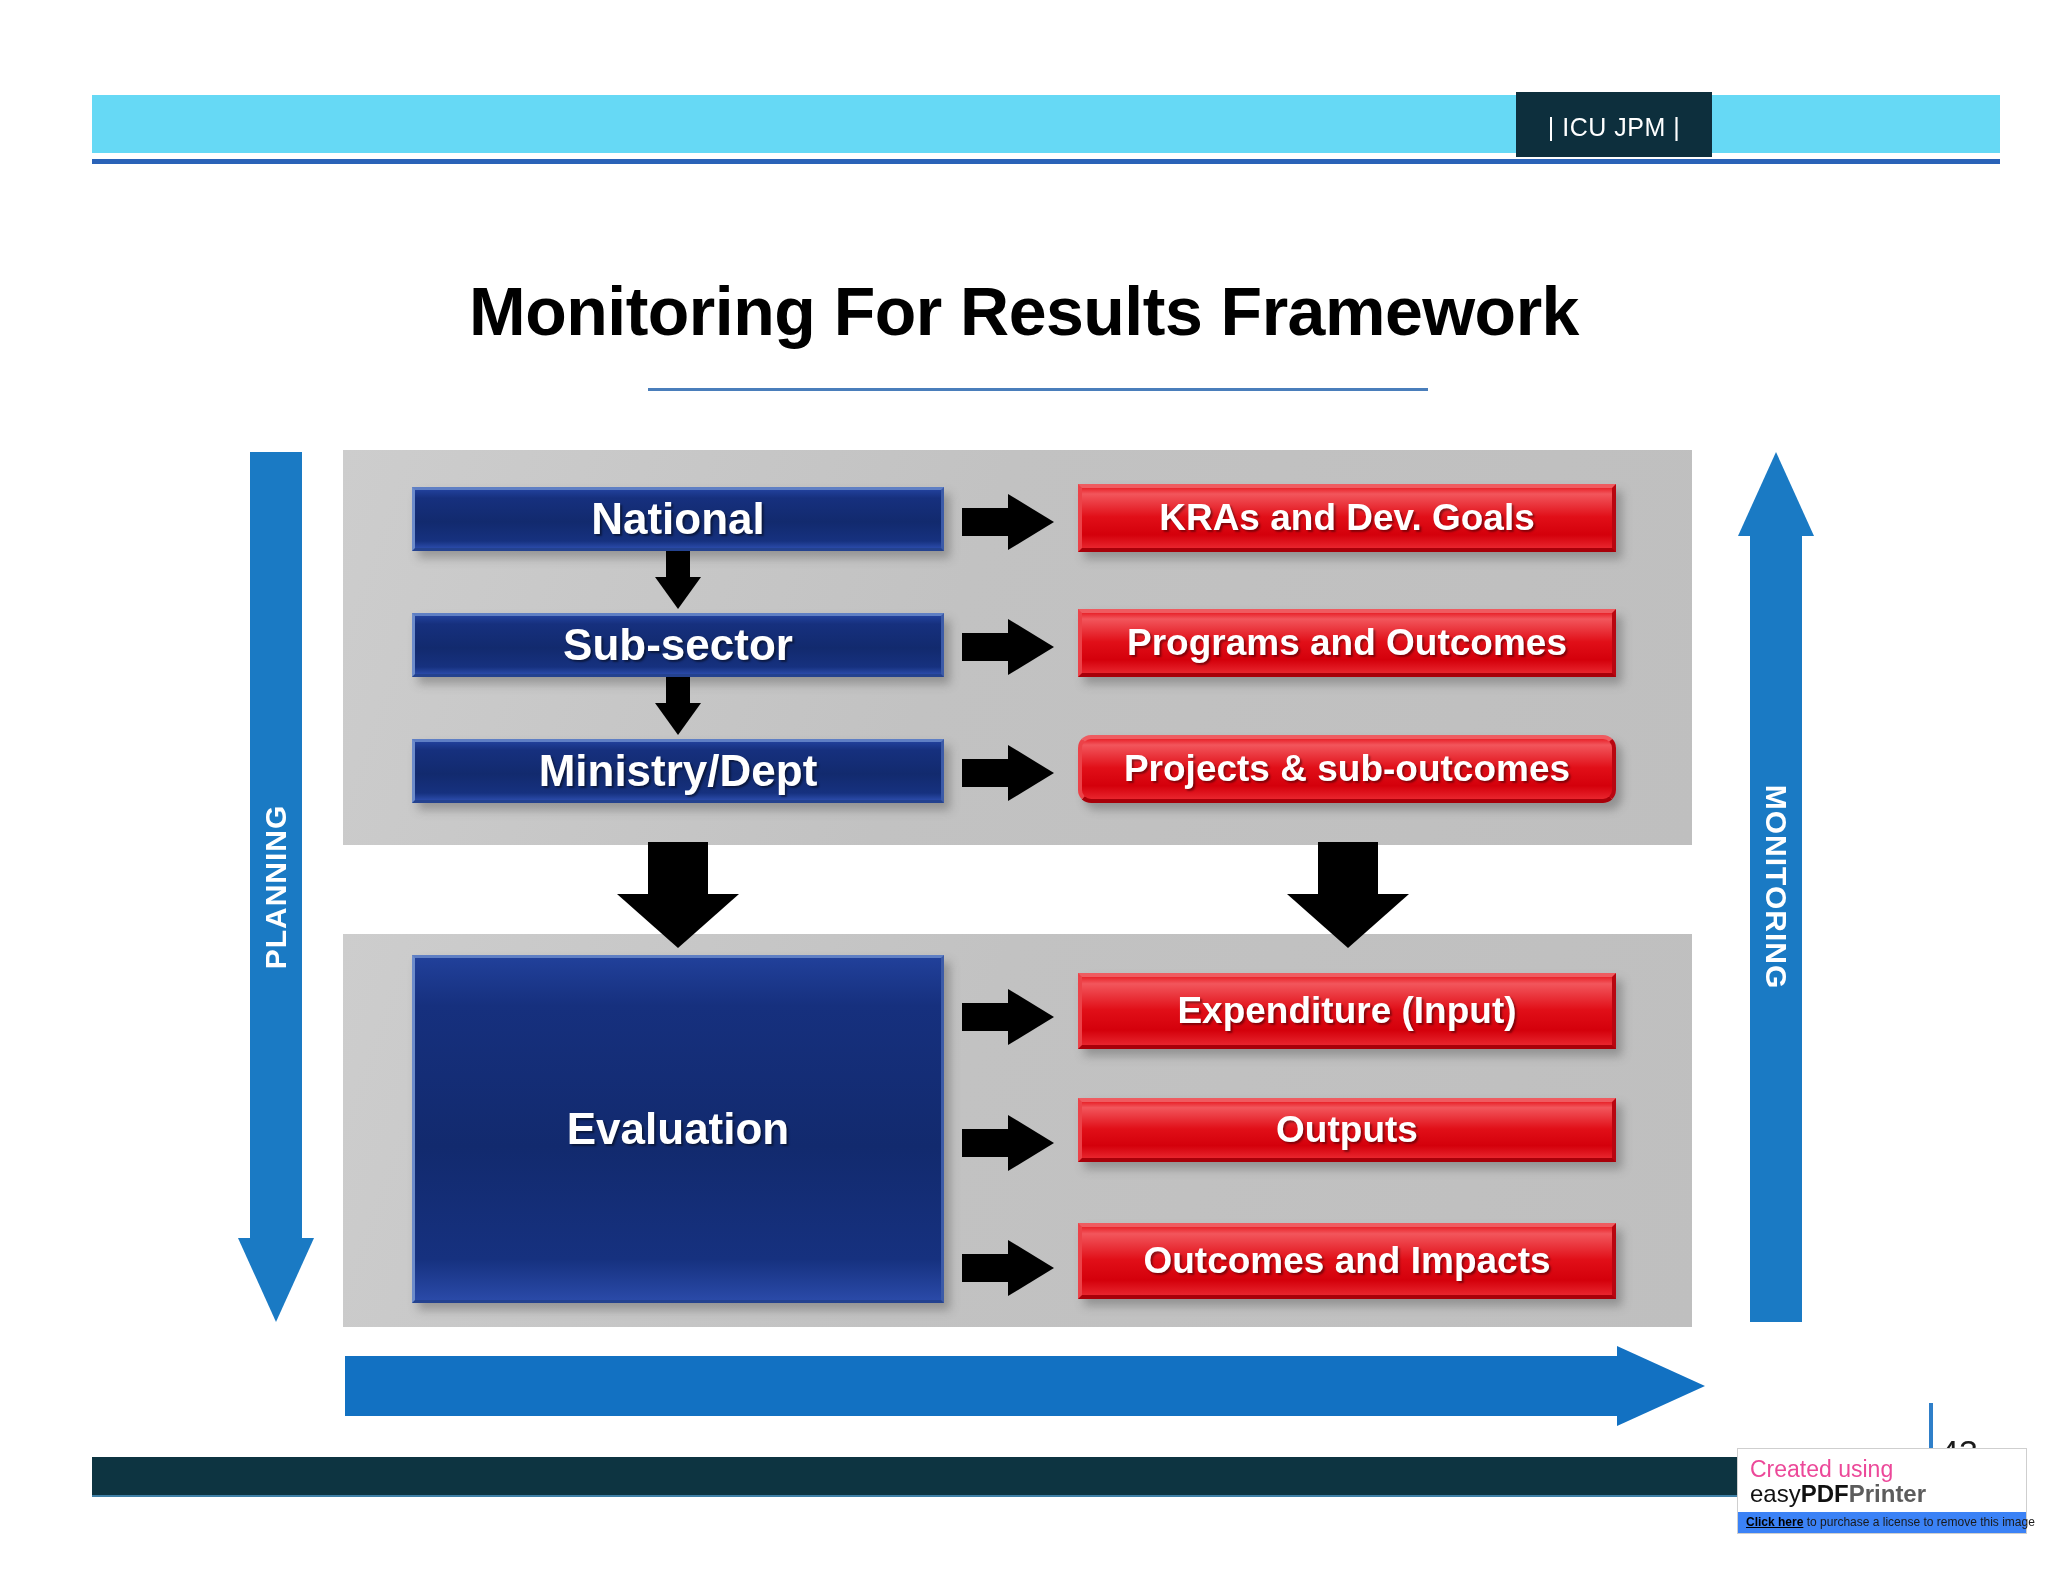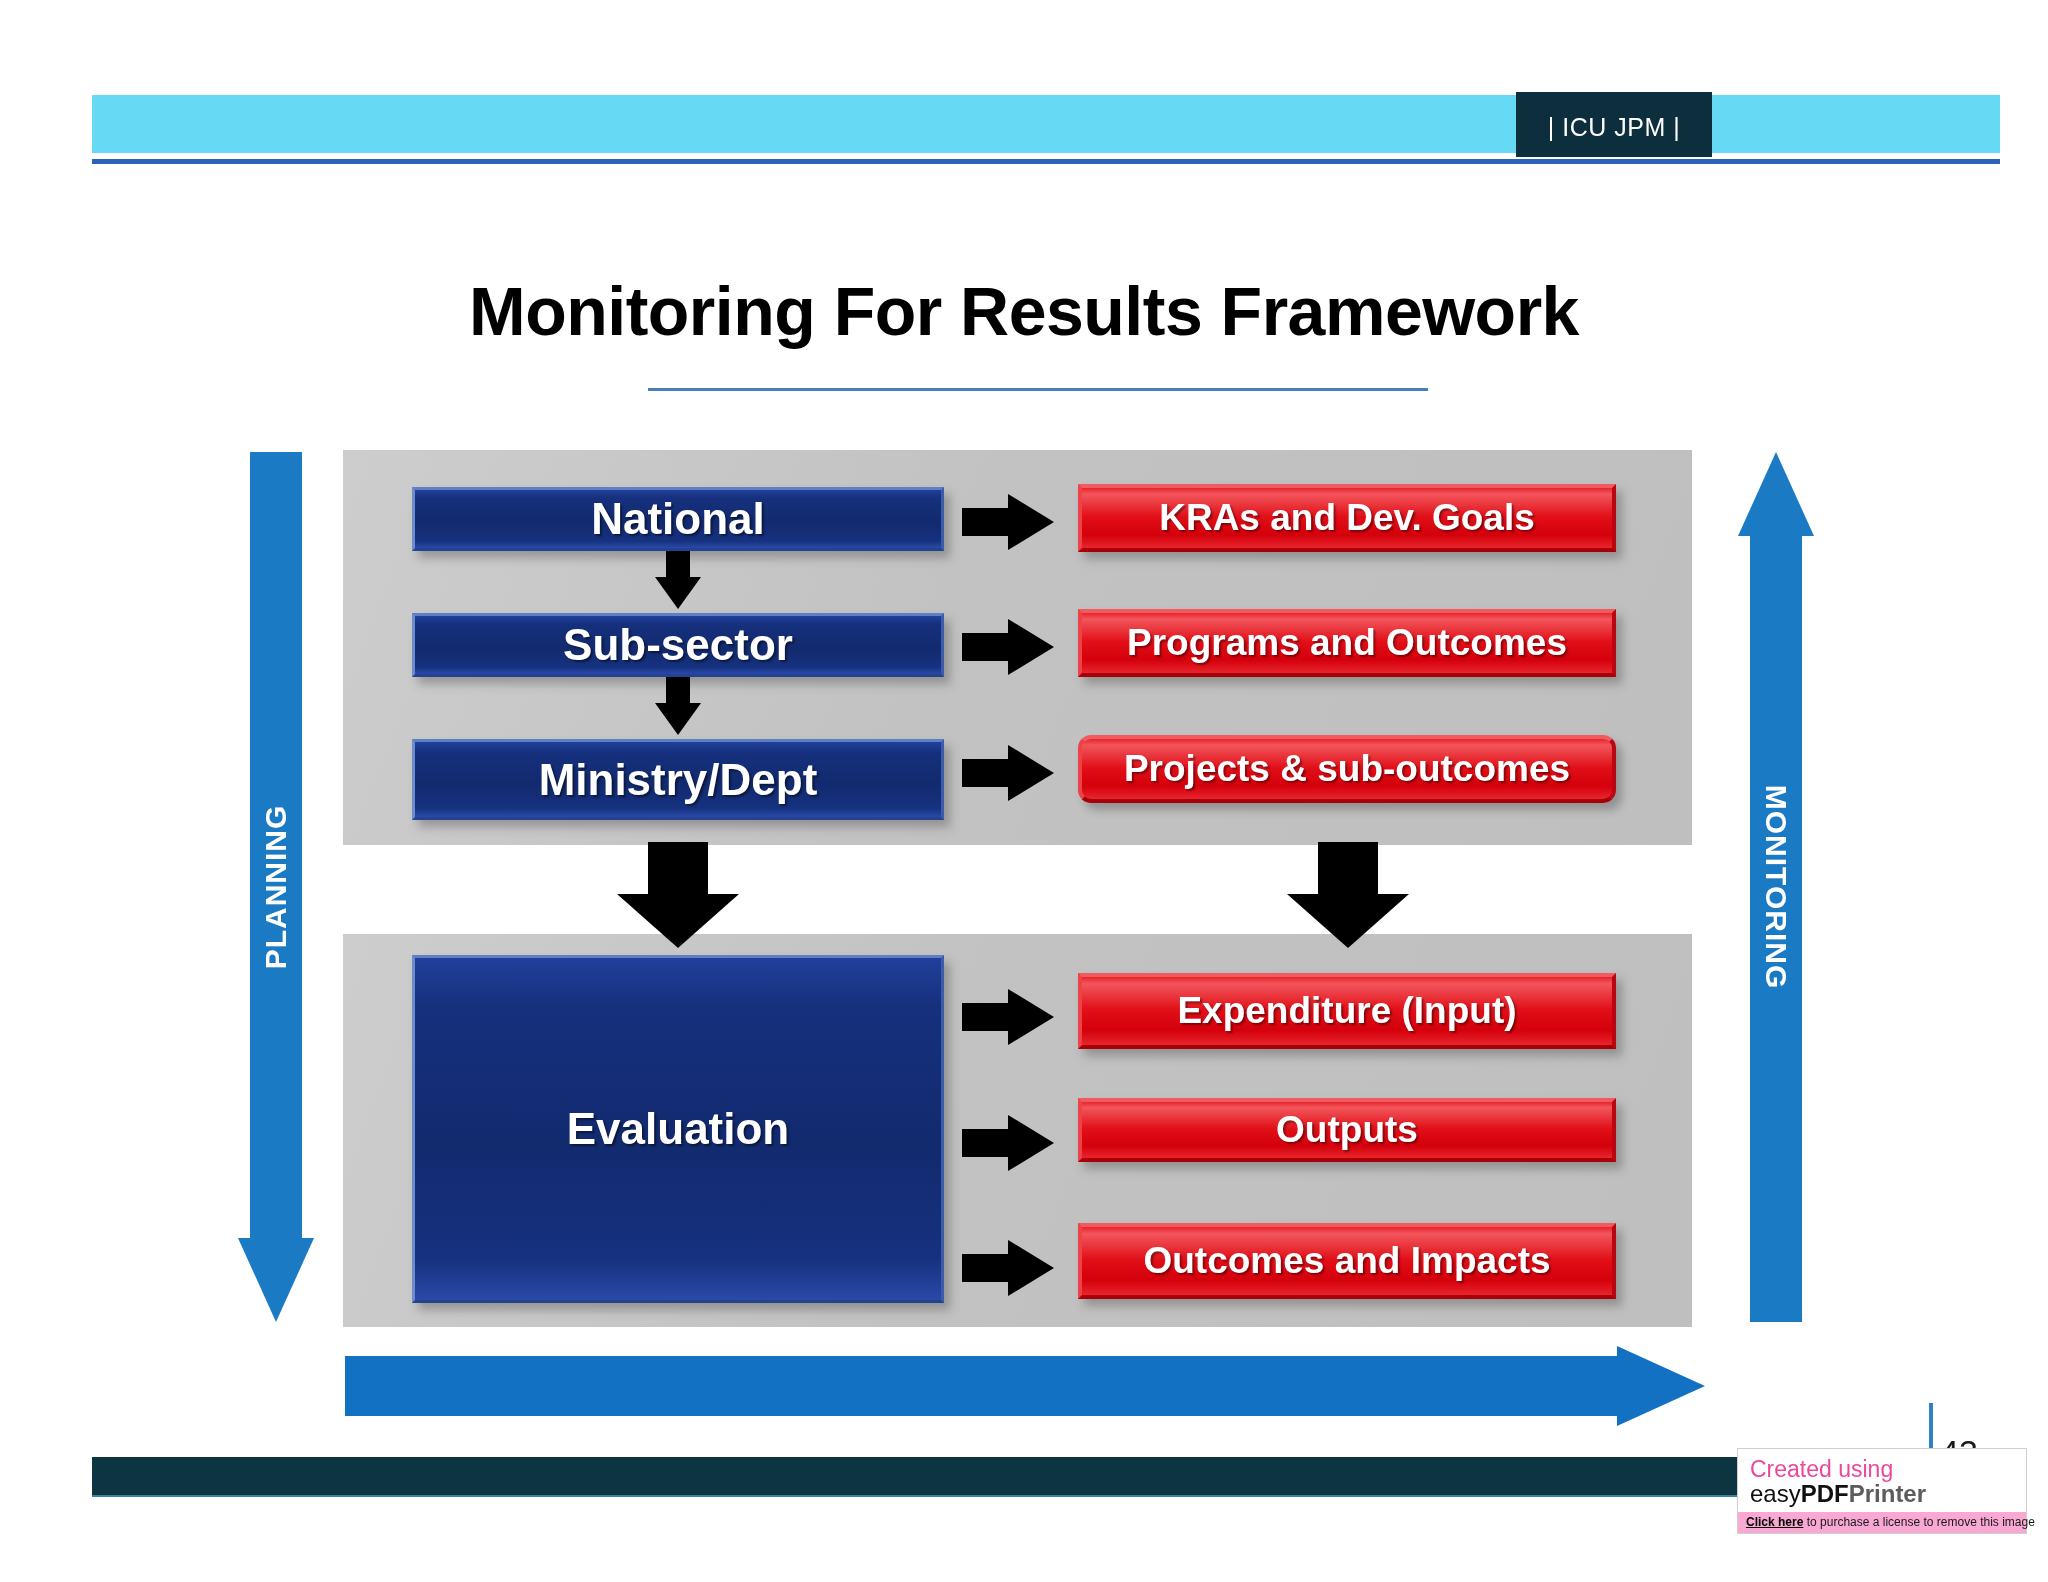--- a/index.html
+++ b/index.html
@@ -374,21 +374,21 @@
   }
   #watermark .wm-brand {
     font-size: 24px;
     line-height: 1.1;
     white-space: nowrap;
   }
   #watermark .wm-easy { color: #111111; font-weight: normal; }
   #watermark .wm-pdf { color: #111111; font-weight: bold; }
   #watermark .wm-printer { color: #5c5c5c; font-weight: bold; }
   #watermark .wm-bar {
-    background: #f9a8d4;
+    background: #3b82f6;
     padding: 3px 6px 4px 8px;
     font-size: 12px;
     color: #1a1a1a;
     white-space: nowrap;
   }
   #watermark .wm-click {
     font-weight: bold;
     text-decoration: underline;
     color: #000000;
   }
@@ -443,21 +443,21 @@
   <div class="ar-head"></div>
 </div>
 <div class="red-box" style="left:1078px; top:609px; width:538px; height:68px;">
   <span class="box-label">Programs and Outcomes</span>
 </div>
 <div class="arrow-down-small" style="left:655px; top:677px;">
   <div class="ad-tail"></div>
   <div class="ad-head"></div>
 </div>
 
-<div class="navy-box" style="left:412px; top:739px; width:532px; height:81px;">
+<div class="navy-box" style="left:412px; top:739px; width:532px; height:64px;">
   <span class="box-label">Ministry/Dept</span>
 </div>
 <div class="arrow-right" style="left:962px; top:745px;">
   <div class="ar-tail"></div>
   <div class="ar-head"></div>
 </div>
 <div class="red-box" style="left:1078px; top:735px; width:538px; height:68px;border-radius:13px;">
   <span class="box-label">Projects &amp; sub-outcomes</span>
 </div>
 

